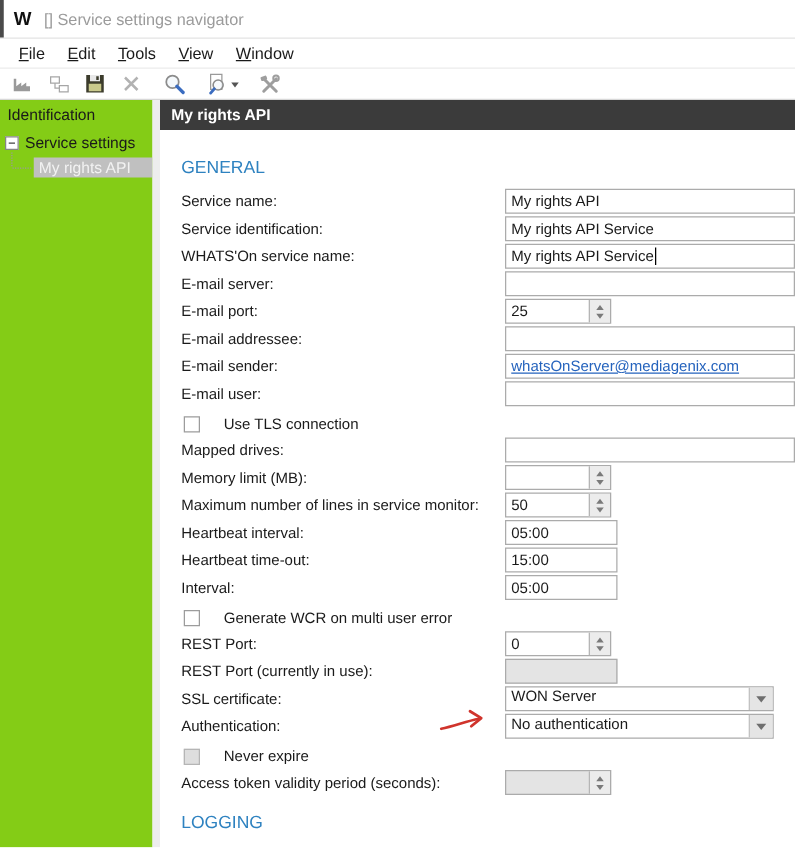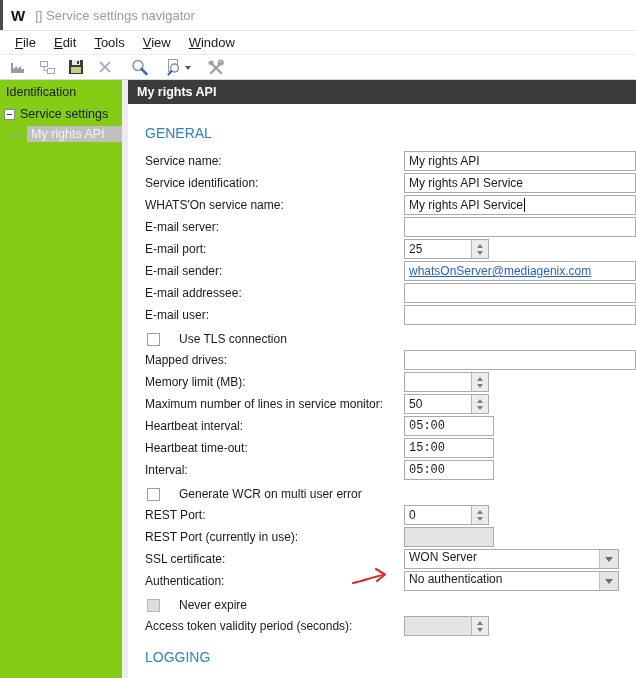--- a/index.html
+++ b/index.html
@@ -49,21 +49,21 @@
   .section-heading.logging{margin-top:12px;}
 
   
   .rows{margin-top:9px;}
   .row{display:flex;align-items:center;height:22px;gap:11px;}
   .row-label{width:248px;flex:none;font-size:12px;}
   .tb{height:20px;box-sizing:border-box;border:1px solid #ababab;background:#fff;display:flex;
       align-items:center;font-size:12px;}
   .tb .val{padding-left:4px;white-space:nowrap;}
   .w-full{width:260px;}
-  .w-time{width:90px;font-family:Liberation Mono, monospace;}
+  .w-time{width:90px;}
   .w-spin{width:85px;}
   .tb.disabled{background:#e4e4e4;}
   .spin-btns{margin-left:auto;width:16px;align-self:stretch;background:#ececec;border-left:1px solid #b5b5b5;
              display:flex;flex-direction:column;align-items:center;justify-content:center;gap:3px;}
   .tri-up{width:0;height:0;border-left:3px solid transparent;border-right:3px solid transparent;
           border-bottom:4px solid #7a7a7a;}
   .tri-down{width:0;height:0;border-left:3px solid transparent;border-right:3px solid transparent;
             border-top:4px solid #7a7a7a;}
   .combo{width:215px;height:20px;box-sizing:border-box;border:1px solid #ababab;background:#fff;
          display:flex;align-items:flex-start;font-size:12px;}
@@ -206,30 +206,30 @@
           <div class="tb w-spin">
             <span class="val">25</span>
             <div class="spin-btns">
               <i class="tri-up"></i>
               <i class="tri-down"></i>
             </div>
           </div>
         </div>
 
         <div class="row">
+          <span class="row-label">E-mail addressee:</span>
+          <div class="tb w-full">
+            <span class="val"></span>
+          </div>
+        </div>
+
+        <div class="row">
           <span class="row-label">E-mail sender:</span>
           <div class="tb w-full">
             <span class="val link">whatsOnServer@mediagenix.com</span>
-          </div>
-        </div>
-
-        <div class="row">
-          <span class="row-label">E-mail addressee:</span>
-          <div class="tb w-full">
-            <span class="val"></span>
           </div>
         </div>
 
         <div class="row">
           <span class="row-label">E-mail user:</span>
           <div class="tb w-full">
             <span class="val"></span>
           </div>
         </div>
 

